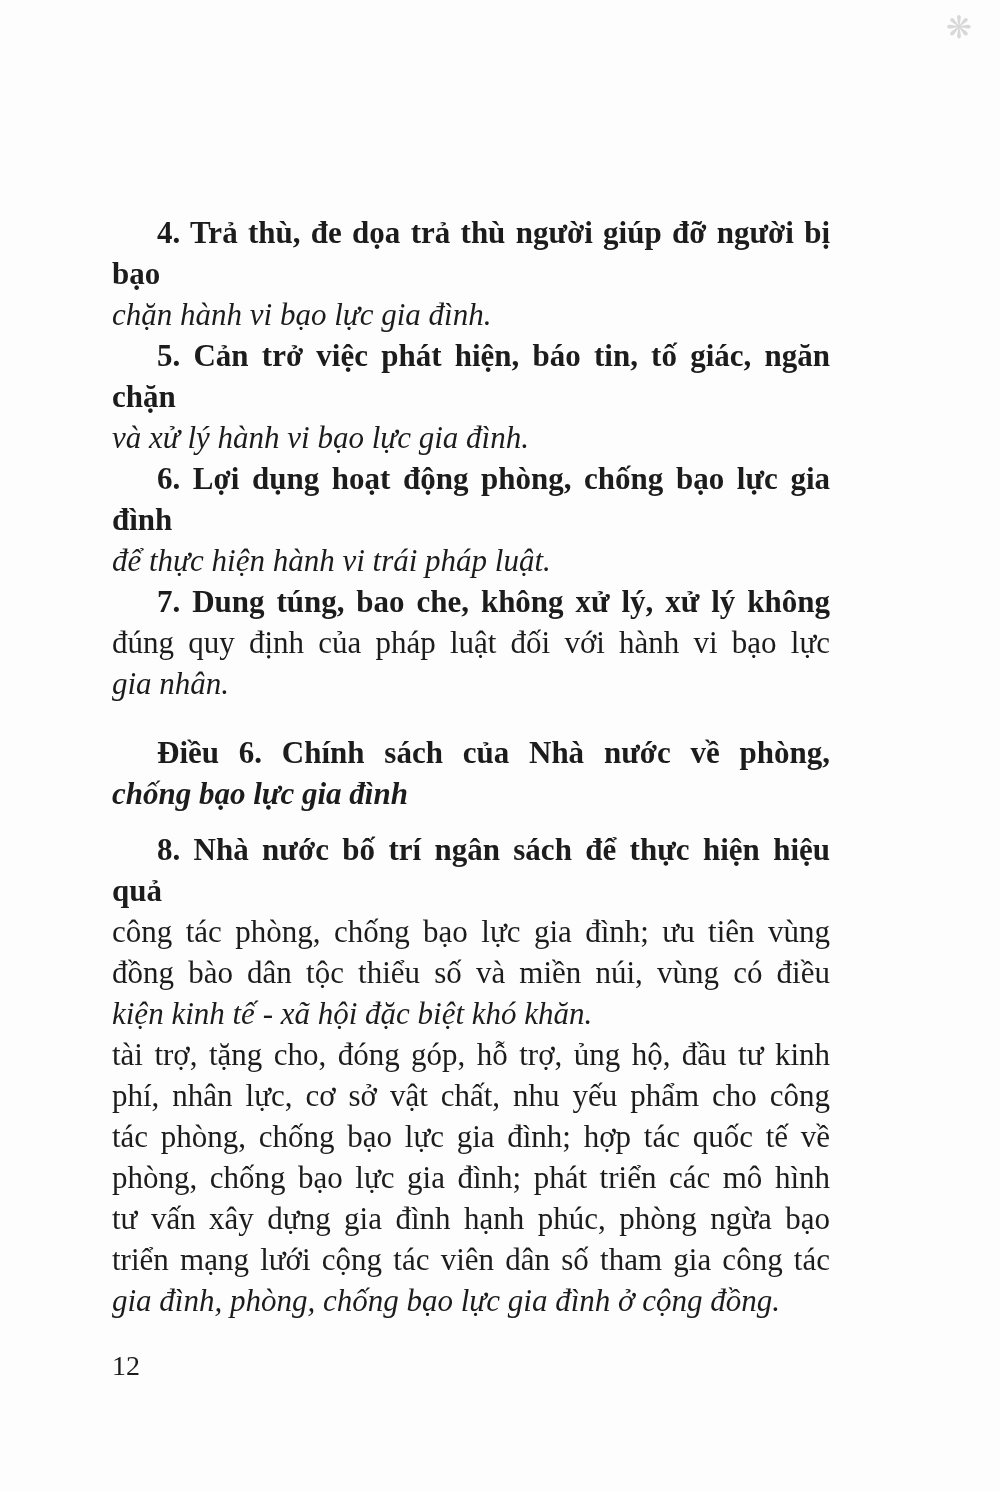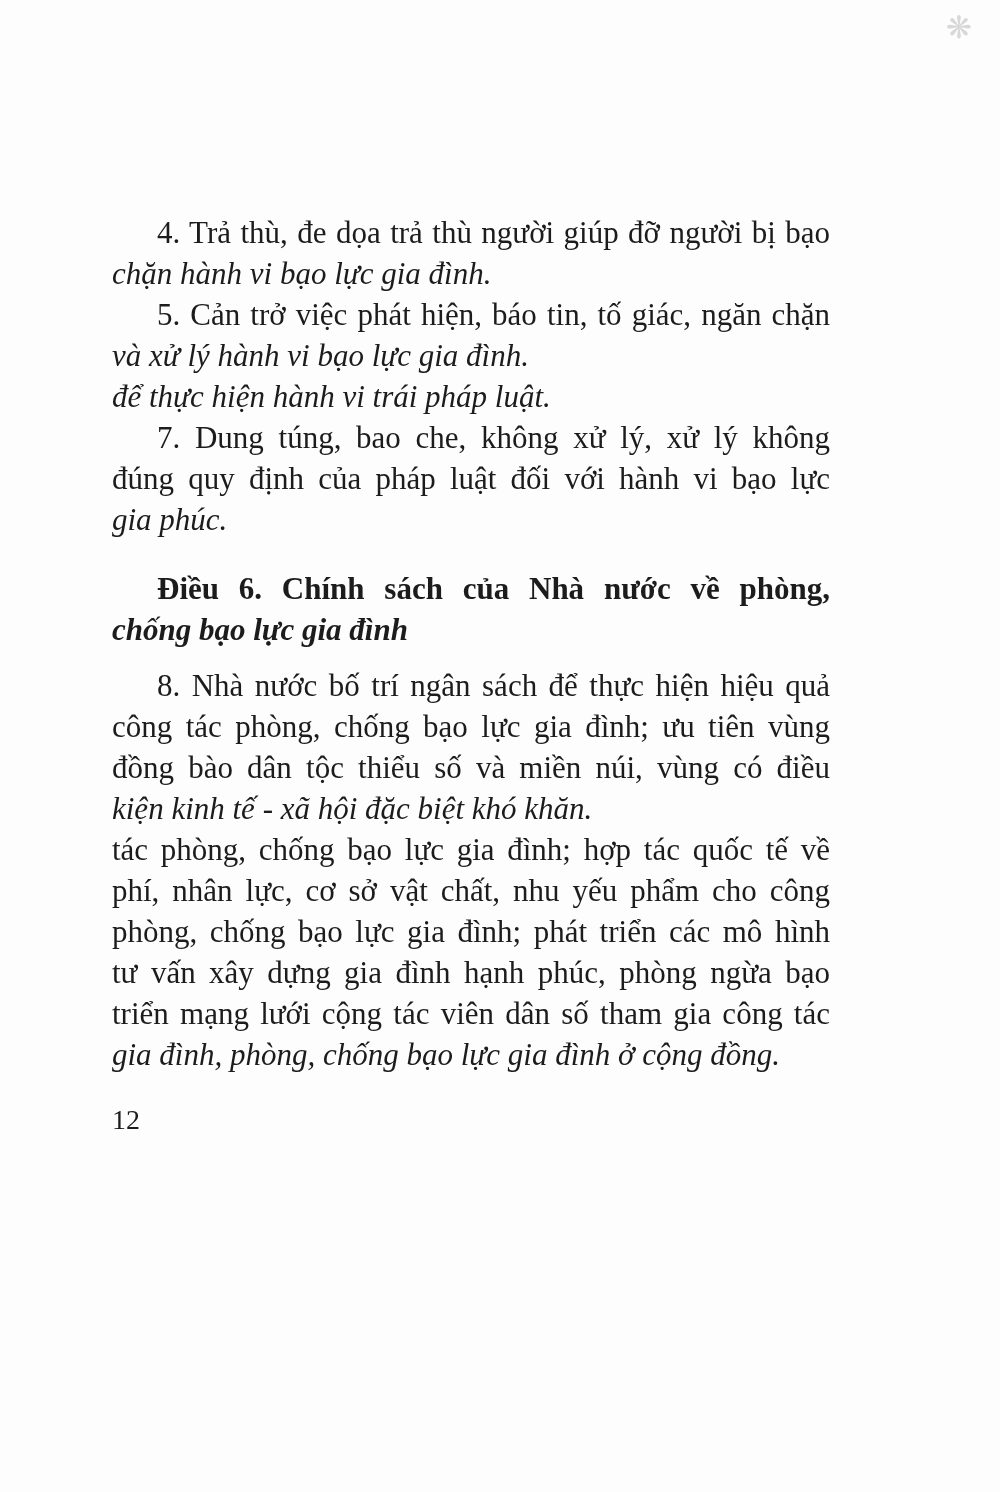--- a/index.html
+++ b/index.html
@@ -25,61 +25,63 @@
   .text-col {
     position: absolute;
     left: 112px;
     top: 212px;
     width: 718px;
     font-size: 31px;
     line-height: 41px;
   }
   .line { text-align: justify; text-align-last: justify; }
   .line.last { text-align-last: left; font-style: italic; }
-  .line.first { text-indent: 45px; }
+  .line.first { text-indent: 45px; font-weight: bold; }
   .block.heading { font-weight: bold; margin-top: 28px; margin-bottom: 15px; }
   .page-number { margin-top: 24px; font-size: 28px; }
 </style>
 </head>
 <body style="background: rgb(253, 253, 253); color: rgb(28, 28, 28);">
 
 <div class="page">
   <span class="corner-icon" style="color: rgb(216, 216, 216);">❋</span>
 
   <div class="text-col">
     <div>
         <div class="block paragraph">
           <div class="line first">4. Trả thù, đe dọa trả thù người giúp đỡ người bị bạo</div>
           <div class="line last">chặn hành vi bạo lực gia đình.</div>
         </div>
         <div class="block paragraph">
           <div class="line first">5. Cản trở việc phát hiện, báo tin, tố giác, ngăn chặn</div>
           <div class="line last">và xử lý hành vi bạo lực gia đình.</div>
         </div>
         <div class="block paragraph">
+          <div class="line first">6. Lợi dụng hoạt động phòng, chống bạo lực gia đình</div>
           <div class="line last">để thực hiện hành vi trái pháp luật.</div>
         </div>
         <div class="block paragraph">
           <div class="line first">7. Dung túng, bao che, không xử lý, xử lý không</div>
           <div class="line">đúng quy định của pháp luật đối với hành vi bạo lực</div>
-          <div class="line last">gia phúc.</div>
+          <div class="line last">gia nhân.</div>
         </div>
         <div class="block heading">
           <div class="line first">Điều 6. Chính sách của Nhà nước về phòng,</div>
           <div class="line last">chống bạo lực gia đình</div>
         </div>
         <div class="block paragraph">
           <div class="line first">8. Nhà nước bố trí ngân sách để thực hiện hiệu quả</div>
           <div class="line">công tác phòng, chống bạo lực gia đình; ưu tiên vùng</div>
           <div class="line">đồng bào dân tộc thiểu số và miền núi, vùng có điều</div>
           <div class="line last">kiện kinh tế - xã hội đặc biệt khó khăn.</div>
         </div>
         <div class="block paragraph">
+          <div class="line">tài trợ, tặng cho, đóng góp, hỗ trợ, ủng hộ, đầu tư kinh</div>
+          <div class="line">phí, nhân lực, cơ sở vật chất, nhu yếu phẩm cho công</div>
           <div class="line">tác phòng, chống bạo lực gia đình; hợp tác quốc tế về</div>
-          <div class="line">phí, nhân lực, cơ sở vật chất, nhu yếu phẩm cho công</div>
           <div class="line">phòng, chống bạo lực gia đình; phát triển các mô hình</div>
           <div class="line">tư vấn xây dựng gia đình hạnh phúc, phòng ngừa bạo</div>
           <div class="line">triển mạng lưới cộng tác viên dân số tham gia công tác</div>
           <div class="line last">gia đình, phòng, chống bạo lực gia đình ở cộng đồng.</div>
         </div>
       </div>
     <div class="page-number">12</div>
   </div>
 </div>
 

